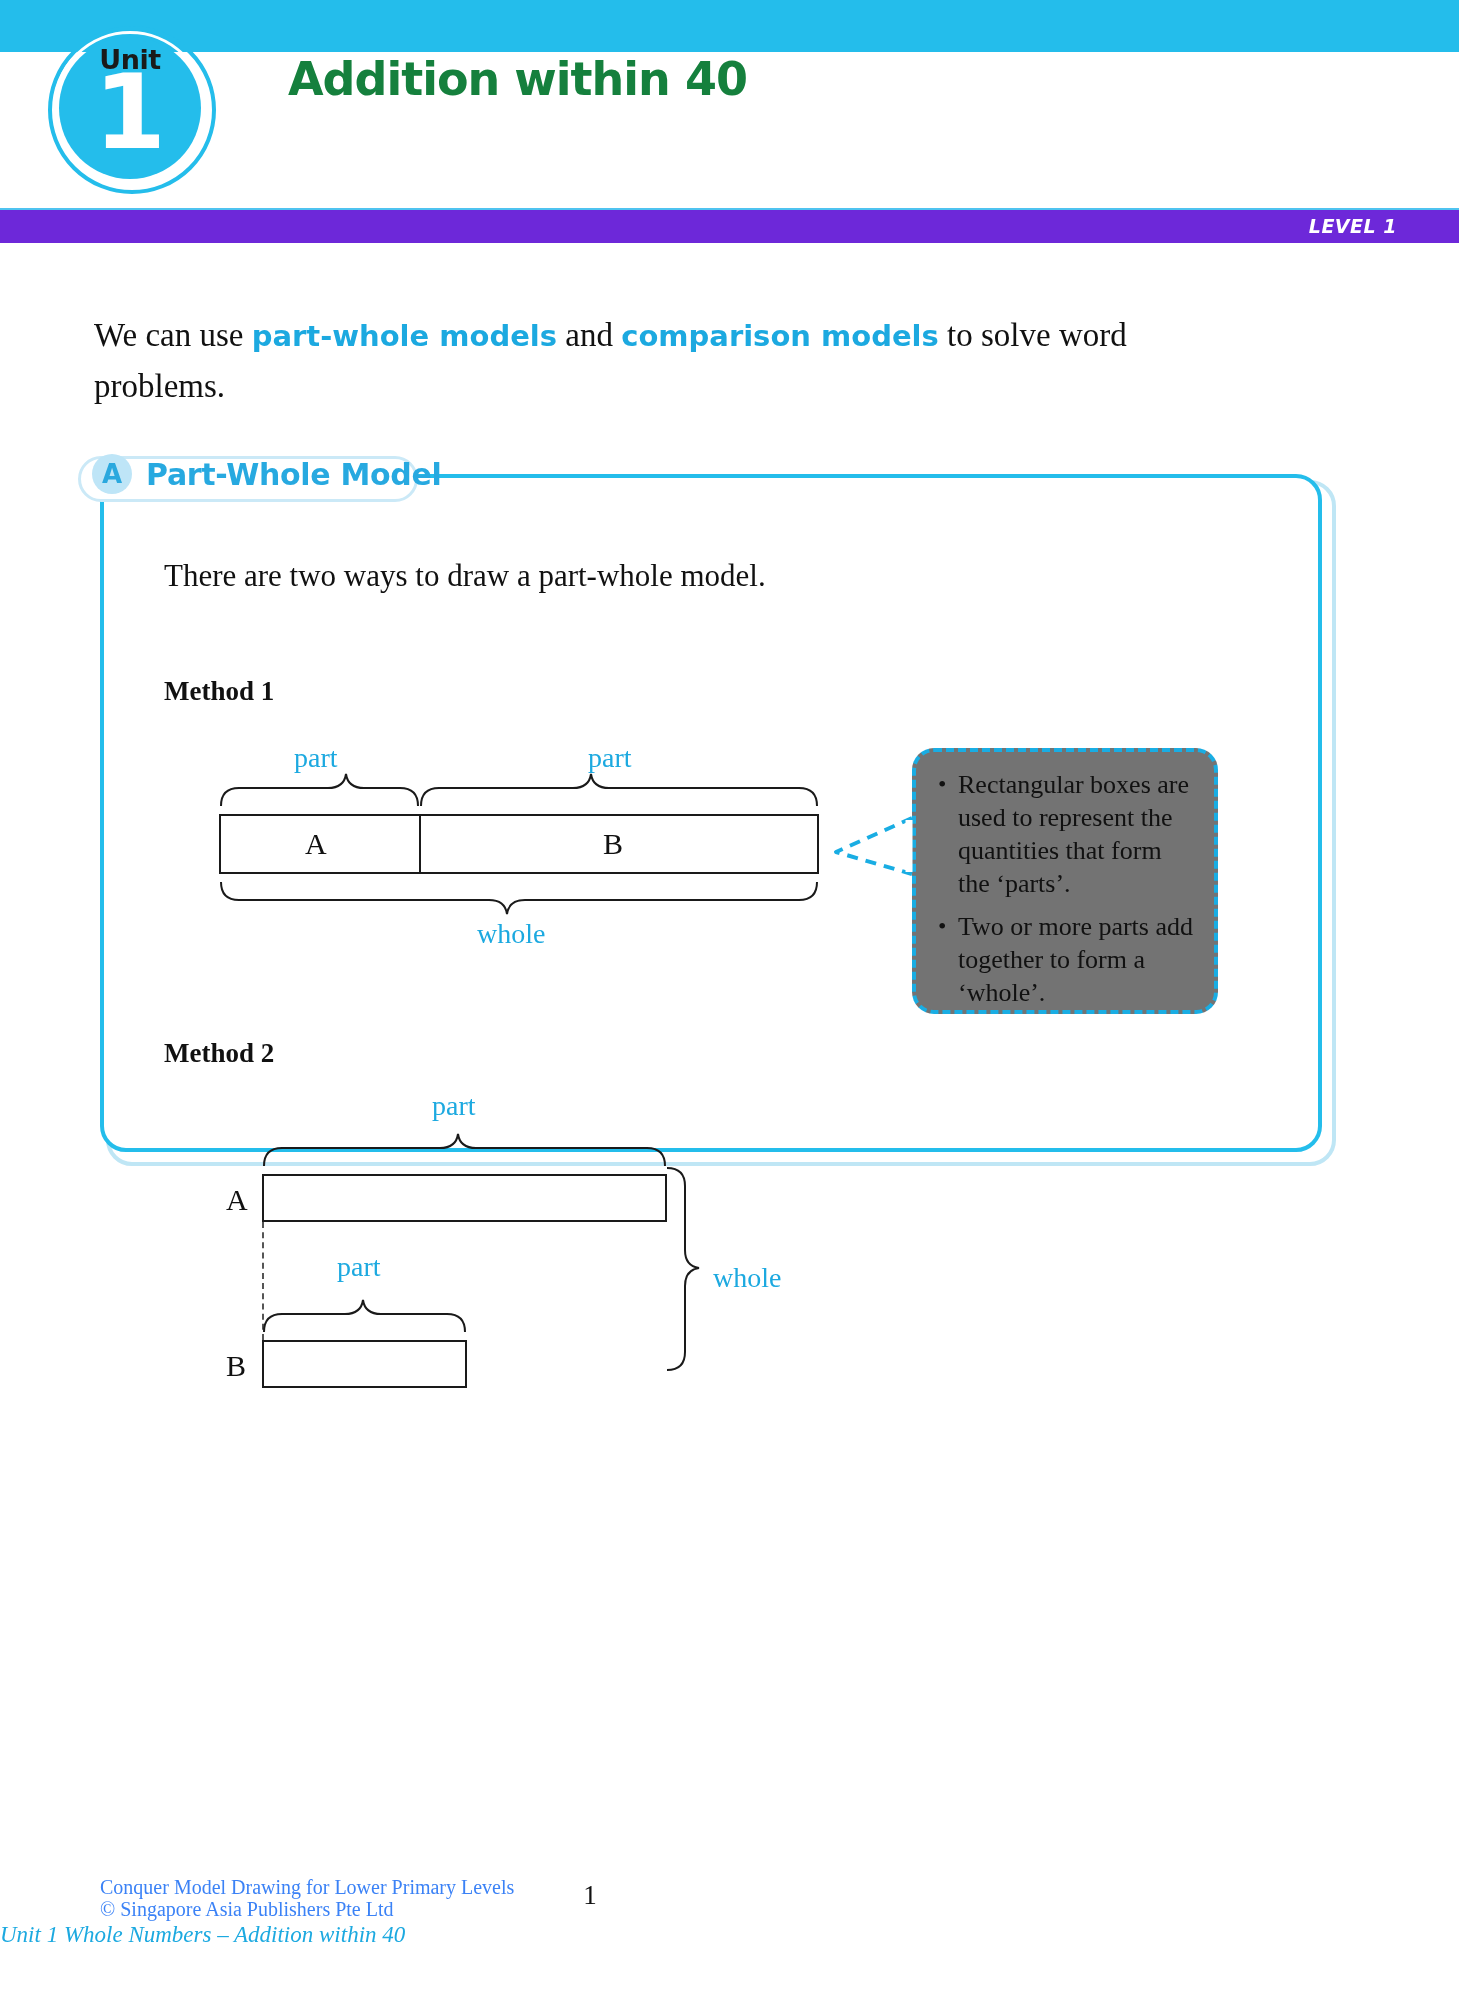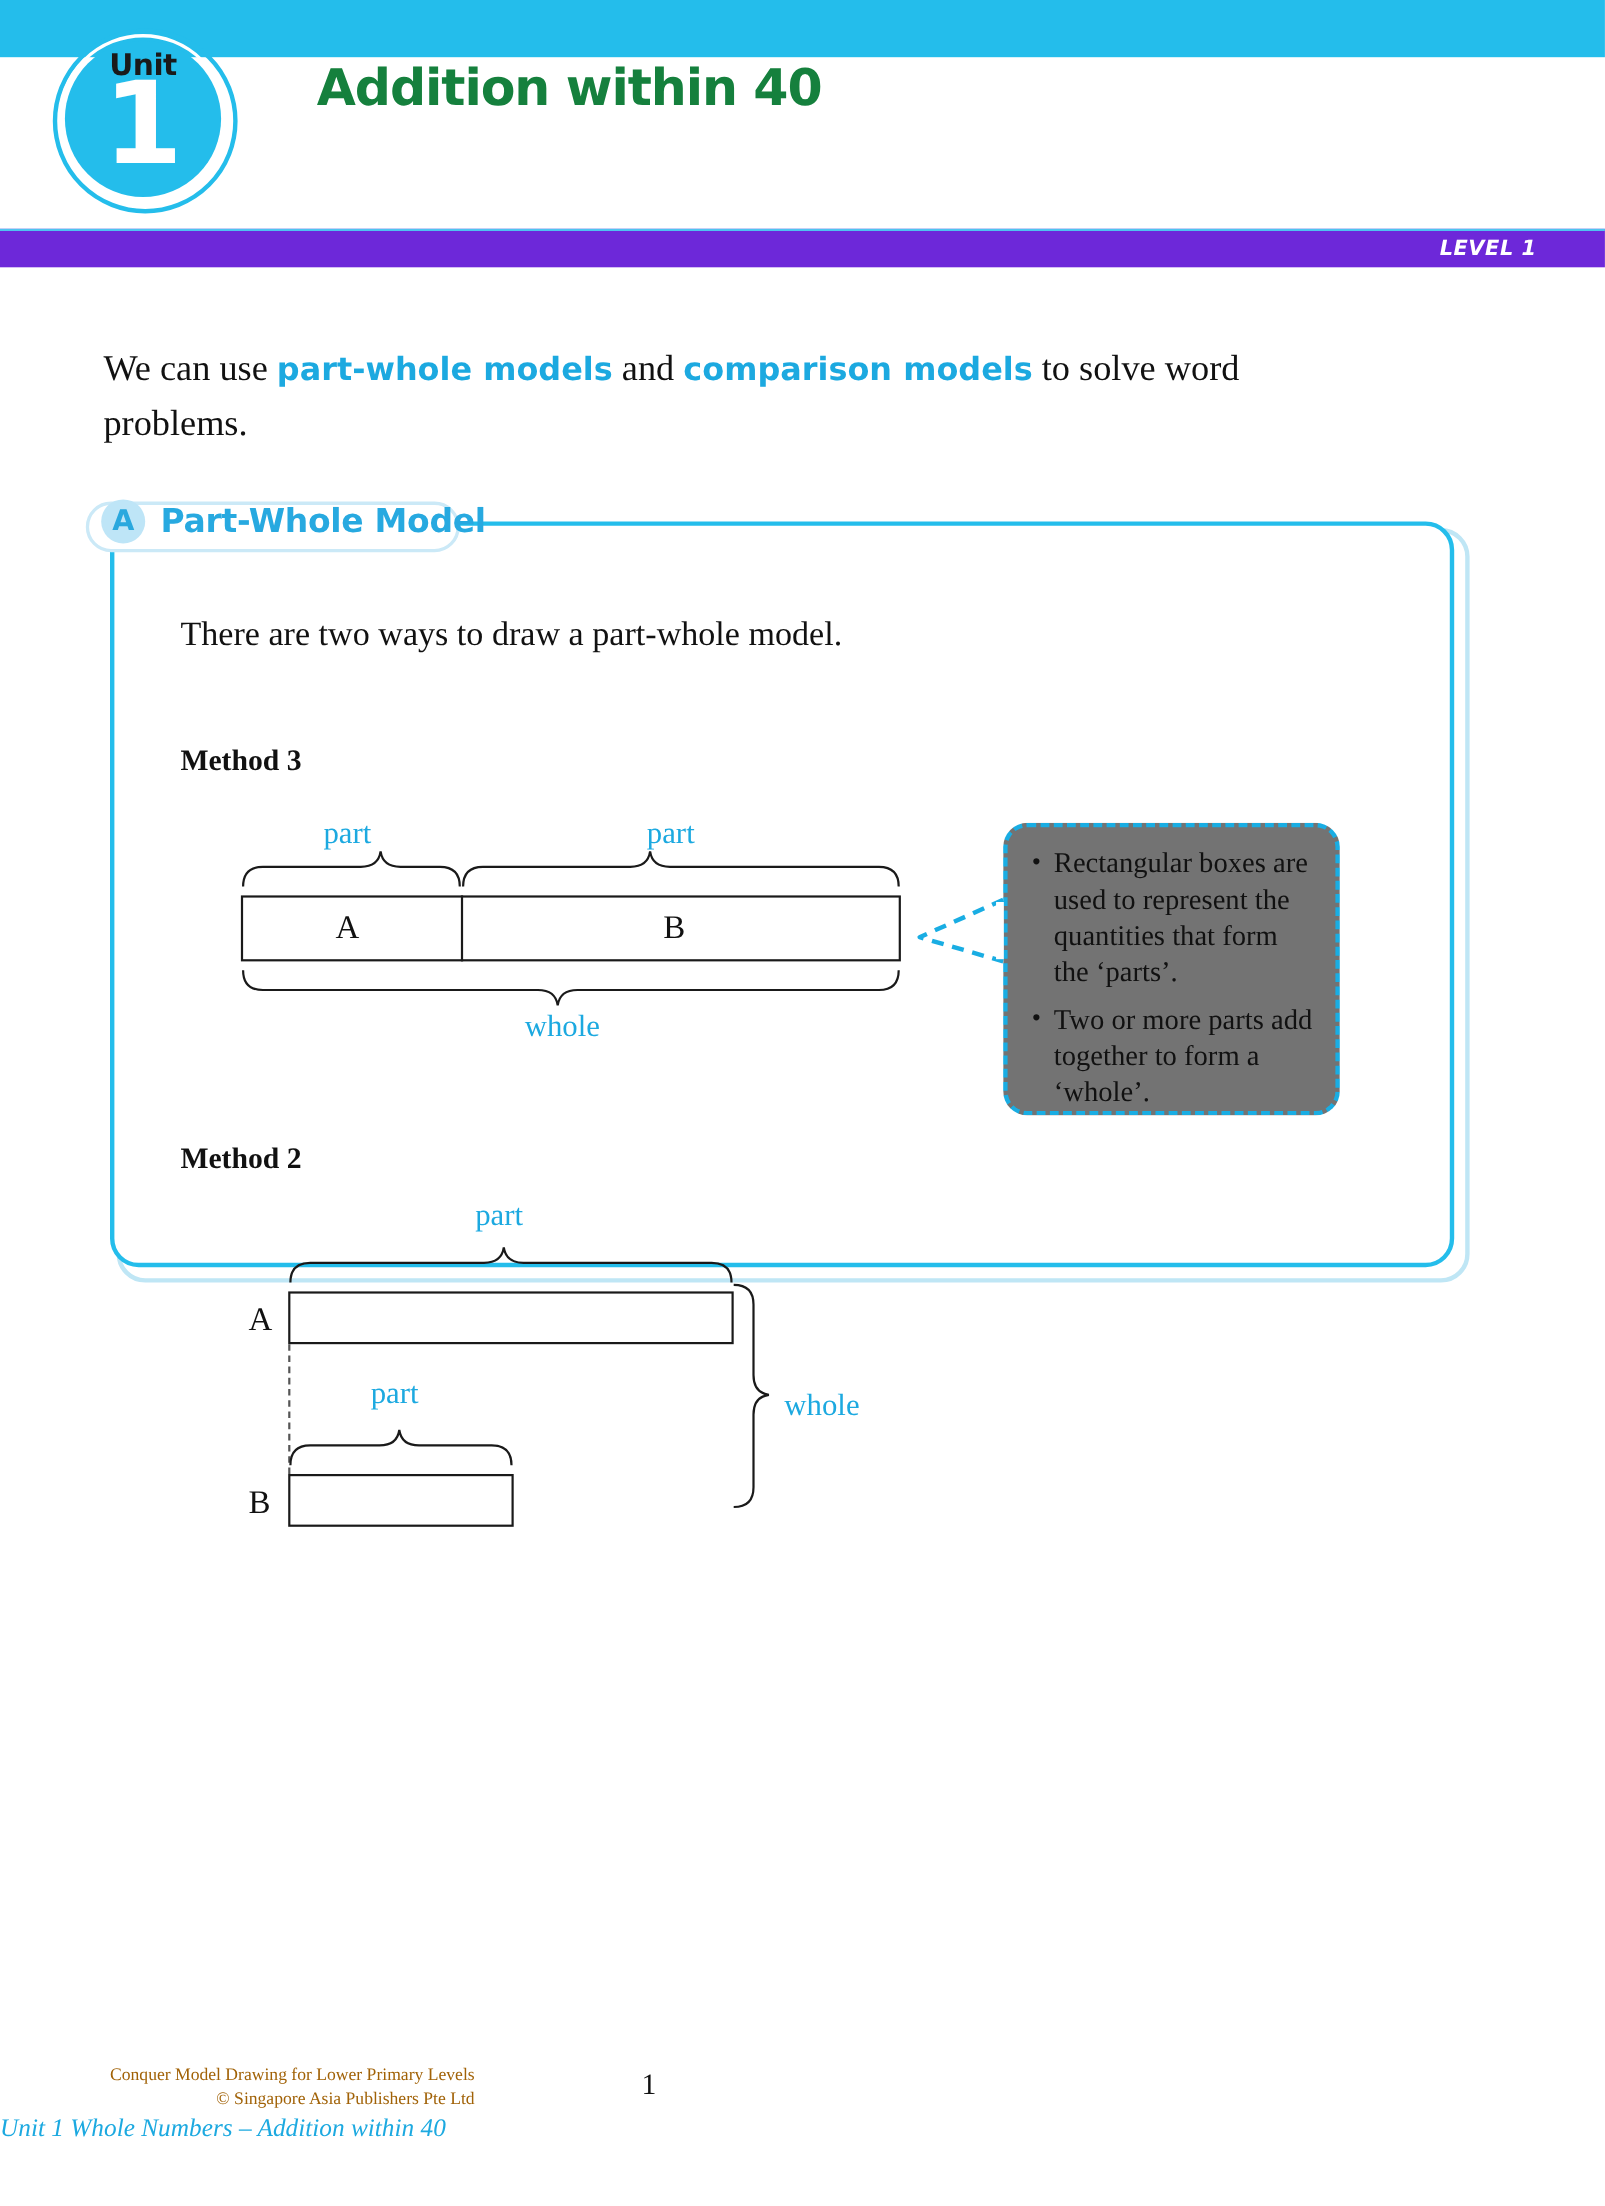--- a/index.html
+++ b/index.html
@@ -323,24 +323,23 @@
     top: 0;
     font-size: 24px;
   }
 
   
   .footer-left {
     position: absolute;
     left: 100px;
     top: 1876px;
     font-family: "Liberation Serif", serif;
-    font-size: 16px;
+    font-size: 20px;
     line-height: 22px;
-    color: #a16207;
-    text-align: right;
+    color: #3b82f6;
   }
   .footer-page {
     position: absolute;
     left: 0;
     top: 1880px;
     width: 1180px;
     text-align: center;
     font-family: "Liberation Serif", serif;
     font-size: 27px;
     color: #111111;
@@ -394,21 +393,21 @@
 <div class="panel"></div>
 <div class="panel-notch"></div>
 
 <div class="section-tab">
   <span class="tab-letter">A</span>
   <span class="tab-title">Part-Whole Model</span>
 </div>
 
 <div class="panel-lead">There are two ways to draw a part-whole model.</div>
 
-<div class="method-label" id="method1-label">Method 3</div>
+<div class="method-label" id="method1-label">Method 1</div>
 <div class="method-label" id="method2-label">Method 2</div>
 
 <div class="lbl-blue" style="left:294px; top:742px;">part</div>
 <div class="lbl-blue" style="left:588px; top:742px;">part</div>
 
 <div class="m1-bar"></div>
 <div class="m1-divider"></div>
 <div class="lbl-black" style="left:305px; top:827px; font-size:30px;">A</div>
 <div class="lbl-black" style="left:603px; top:827px; font-size:30px;">B</div>
 <div class="lbl-blue" style="left:477px; top:918px;">whole</div>

